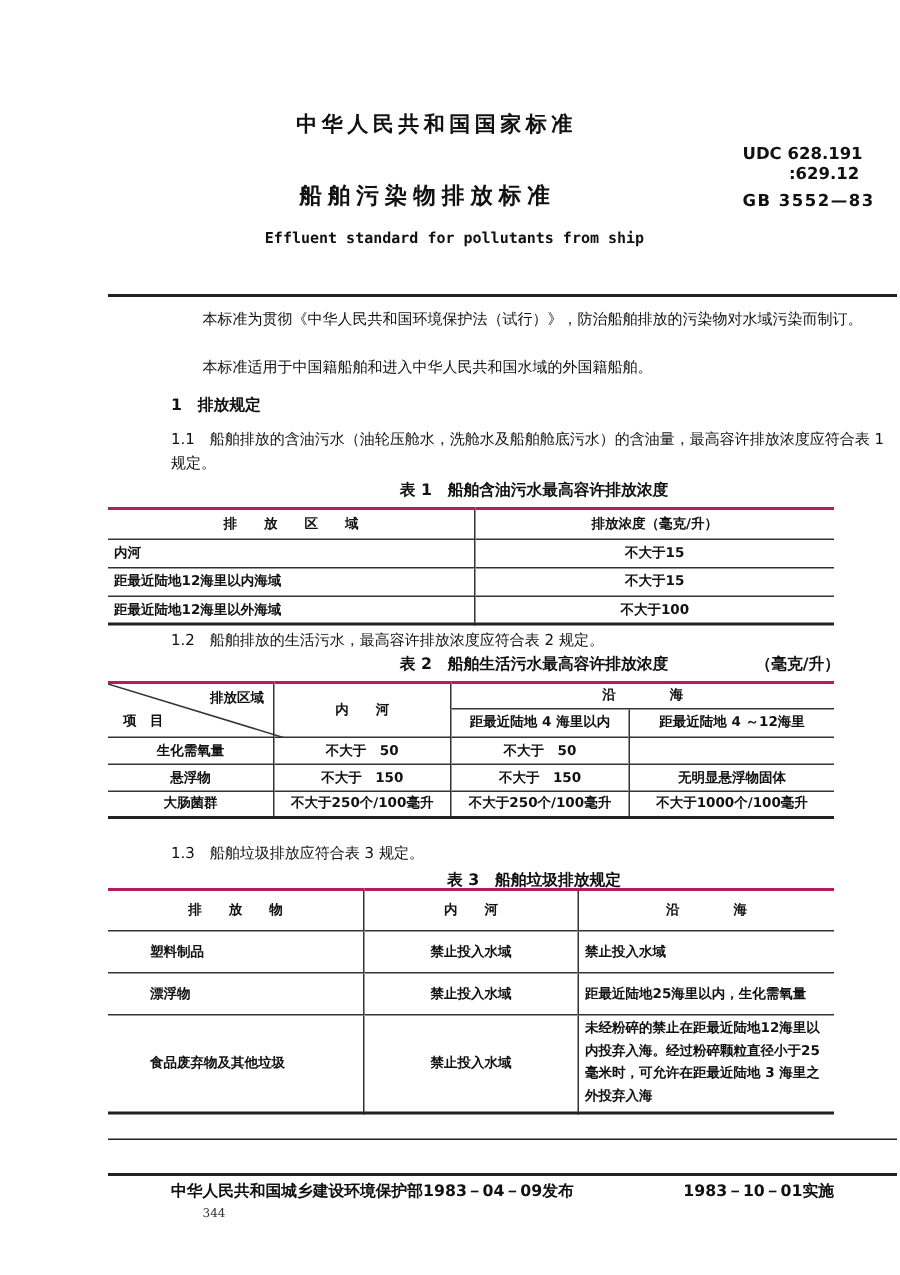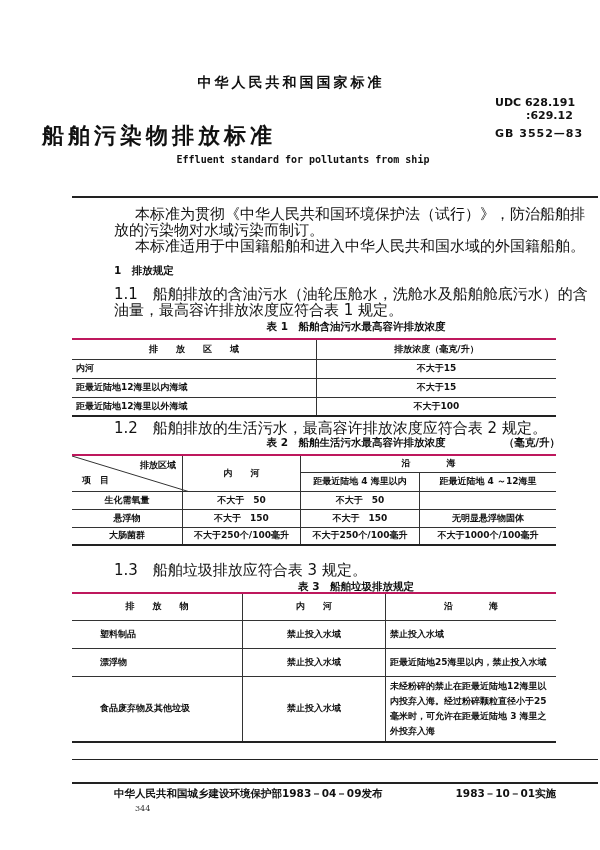--- a/index.html
+++ b/index.html
@@ -2,25 +2,25 @@
 <html><head>
 <meta charset="utf-8">
 <style>
   html, body { margin: 0; padding: 0; background: #ffffff; }
   body { width: 600px; height: 850px; position: relative; overflow: hidden;
          font-family: "DejaVu Sans", sans-serif; color: #111; }
   .abs { position: absolute; padding-left: 42px; }
   .hdr-std { left: 0; width: 600px; top: 74px; text-align: center; font-size: 14px; font-weight: bold; letter-spacing: 3px; padding-right: 60px; box-sizing: border-box; }
   .udc { left: 453px; top: 96px; font-size: 11px; font-weight: bold; line-height: 13px; }
   .udc .l2 { padding-left: 31px; }
-  .title { left: 0; width: 600px; top: 121px; font-size: 22px; font-weight: bold; letter-spacing: 4px; padding-right: 72px; box-sizing: border-box; }
+  .title { left: 0; width: 600px; top: 121px; text-align: center; font-size: 15px; font-weight: bold; letter-spacing: 4px; padding-right: 72px; box-sizing: border-box; }
   .gbno { left: 453px; top: 127px; font-size: 11px; font-weight: bold; letter-spacing: 1px; }
   .entitle { left: 0; width: 600px; top: 154px; text-align: center; font-size: 10px; font-weight: bold; font-family: "DejaVu Sans Mono", monospace; padding-right: 36px; box-sizing: border-box; }
   .rule { left: 72px; width: 484px; height: 2px; background: #222; }
-  .para { left: 72px; width: 484px; font-size: 15px; line-height: 16px; }
+  .para { left: 72px; width: 484px; font-size: 10px; line-height: 16px; }
   .indent { text-indent: 21px; }
   .sec { font-weight: bold; font-size: 10.5px; }
   .caption { font-size: 10.5px; font-weight: bold; text-align: center; }
   table { border-collapse: collapse; font-size: 9px; font-weight: bold; }
   td { border-top: 1px solid #333; padding: 0 4px; }
   td.vl { border-left: 1px solid #333; }
   .center { text-align: center; }
   .t-thick-top { border-top: 2px solid #be185d; text-align: center; }
   .t-thick-bottom { border-bottom: 2px solid #222; }
   .footer-l { left: 72px; top: 787px; font-size: 10.5px; font-weight: bold; }
@@ -120,21 +120,21 @@
     <td class="t-thick-top vl center">沿　　　　海</td>
   </tr>
   <tr style="height:28px;">
     <td style="padding-left:28px;">塑料制品</td>
     <td class="vl center">禁止投入水域</td>
     <td class="vl">禁止投入水域</td>
   </tr>
   <tr style="height:28px;">
     <td style="padding-left:28px;">漂浮物</td>
     <td class="vl center">禁止投入水域</td>
-    <td class="vl">距最近陆地25海里以内，禁止投入水域</td>
+    <td class="vl">距最近陆地25海里以内，生化需氧量</td>
   </tr>
   <tr style="height:66px;">
     <td style="padding-left:28px;margin-top:12px;">食品废弃物及其他垃圾</td>
     <td class="vl center">禁止投入水域</td>
     <td class="vl" style="line-height:15px;">未经粉碎的禁止在距最近陆地12海里以内投弃入海。经过粉碎颗粒直径小于25毫米时，可允许在距最近陆地 3 海里之外投弃入海</td>
   </tr>
 </tbody>
   </table>
 
 <div class="abs rule" style="top:759px; height:1px;"></div>

